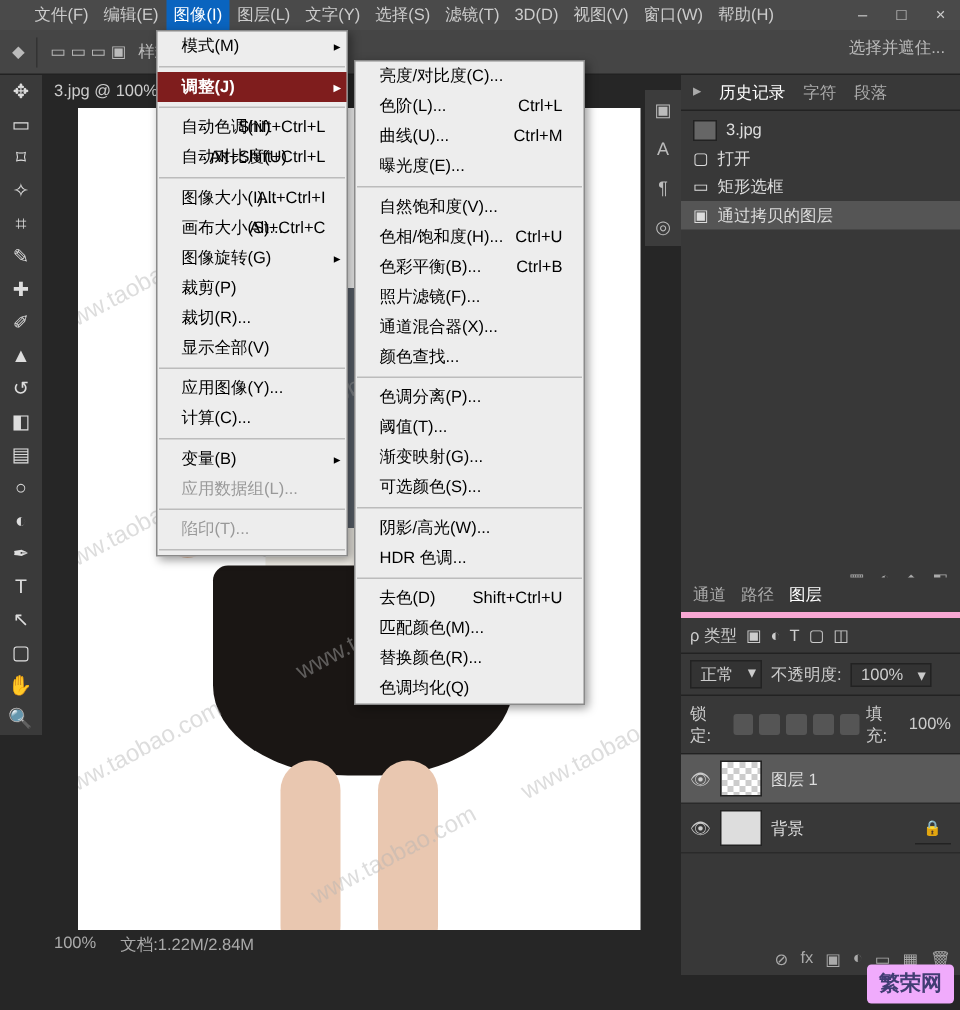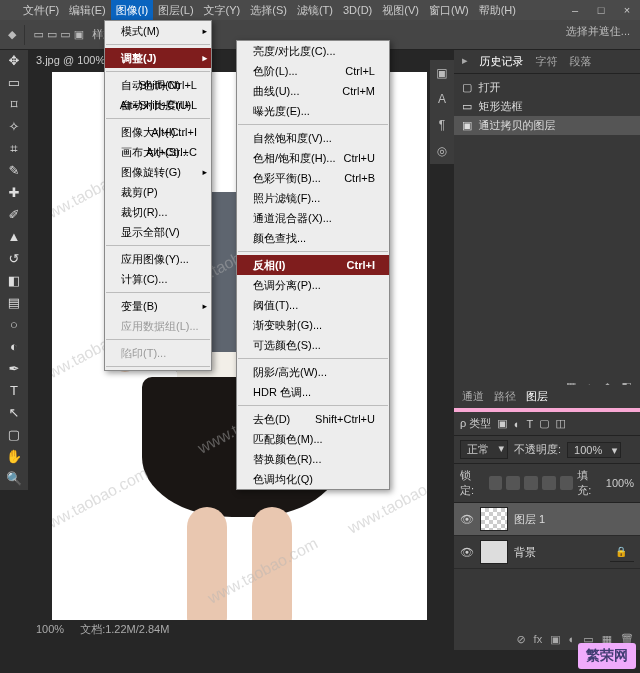--- a/index.html
+++ b/index.html
@@ -31,21 +31,21 @@
   .leg-r { position: absolute; left: 200px; top: 435px; width: 40px; height: 130px; background: #e9c7b0; border-radius: 20px; }
   .wm { position: absolute; color: rgba(180,180,180,0.45); font-size: 16px; transform: rotate(-28deg); pointer-events: none; font-family: sans-serif; }
   .brand { position: absolute; right: 4px; bottom: 4px; background: #f0abfc; color: #413d73; font-weight: bold; padding: 4px 8px; border-radius: 3px; font-size: 14px; }
   .menu { position: absolute; background: #ededed; color: #000; border: 1px solid #8a8a8a; box-shadow: 2px 2px 6px rgba(0,0,0,.4); }
   .menu .item { padding: 3px 22px 3px 16px; white-space: nowrap; position: relative; font-size: 11px; line-height: 14px; }
   .menu .item.sel { background: #7f1d1d; color: #fff; font-weight: bold; }
   .menu .item.dis { color: #999; }
   .menu .hr { height: 1px; background: #bcbcbc; margin: 3px 1px; }
   .menu .sc { position: absolute; right: 14px; }
   .menu .arrow::after { content: "▸"; position: absolute; right: 4px; font-size: 9px; }
-  #menu1 { left: 104px; top: 20px; width: 108px; }
+  #menu1 { left: 104px; top: 20px; width: 128px; }
   #menu2 { left: 236px; top: 40px; width: 154px; }
   .right { position: absolute; right: 0; top: 50px; width: 186px; height: 600px; background: #383838; }
   .iconcol { position: absolute; right: 186px; top: 60px; width: 24px; background: #3c3c3c; display: flex; flex-direction: column; }
   .iconcol span { height: 26px; text-align: center; line-height: 26px; color: #bbb; font-size: 12px; }
   .pnl-hd { display: flex; gap: 12px; padding: 4px 8px; border-bottom: 1px solid #222; font-size: 11px; color: #aaa; }
   .pnl-hd .act { color: #fff; }
   .hist { padding: 4px 0; }
   .hist .row { display: flex; align-items: center; gap: 6px; padding: 2px 8px; font-size: 11px; color: #ddd; }
   .hist .row .th { width: 16px; height: 14px; background: #666; border: 1px solid #222; }
   .layers { position: absolute; bottom: 0; width: 100%; background: #383838; }
@@ -183,21 +183,20 @@
     <div class="item">曲线(U)...<span class="sc">Ctrl+M</span></div>
     <div class="item">曝光度(E)...</div>
     <div class="hr"></div>
     <div class="item">自然饱和度(V)...</div>
     <div class="item">色相/饱和度(H)...<span class="sc">Ctrl+U</span></div>
     <div class="item">色彩平衡(B)...<span class="sc">Ctrl+B</span></div>
     <div class="item">照片滤镜(F)...</div>
     <div class="item">通道混合器(X)...</div>
     <div class="item">颜色查找...</div>
     <div class="hr"></div>
-    <div class="item sel">反相(I)<span class="sc">Ctrl+I</span></div>
     <div class="item">色调分离(P)...</div>
     <div class="item">阈值(T)...</div>
     <div class="item">渐变映射(G)...</div>
     <div class="item">可选颜色(S)...</div>
     <div class="hr"></div>
     <div class="item">阴影/高光(W)...</div>
     <div class="item">HDR 色调...</div>
     <div class="hr"></div>
     <div class="item">去色(D)<span class="sc">Shift+Ctrl+U</span></div>
     <div class="item">匹配颜色(M)...</div>
@@ -213,20 +212,24 @@
 </div>
 
 <div class="right">
   <div class="pnl-hd">
     <span>▸</span>
     <span class="act">历史记录</span>
     <span>字符</span>
     <span>段落</span>
   </div>
   <div class="hist">
+    <div class="row">
+        <span class="th"></span>
+        <span>3.jpg</span>
+      </div>
     <div class="row">
         <span>▢</span>
         <span>打开</span>
       </div>
     <div class="row">
         <span>▭</span>
         <span>矩形选框</span>
       </div>
     <div class="row" style="background:#555">
         <span>▣</span>

